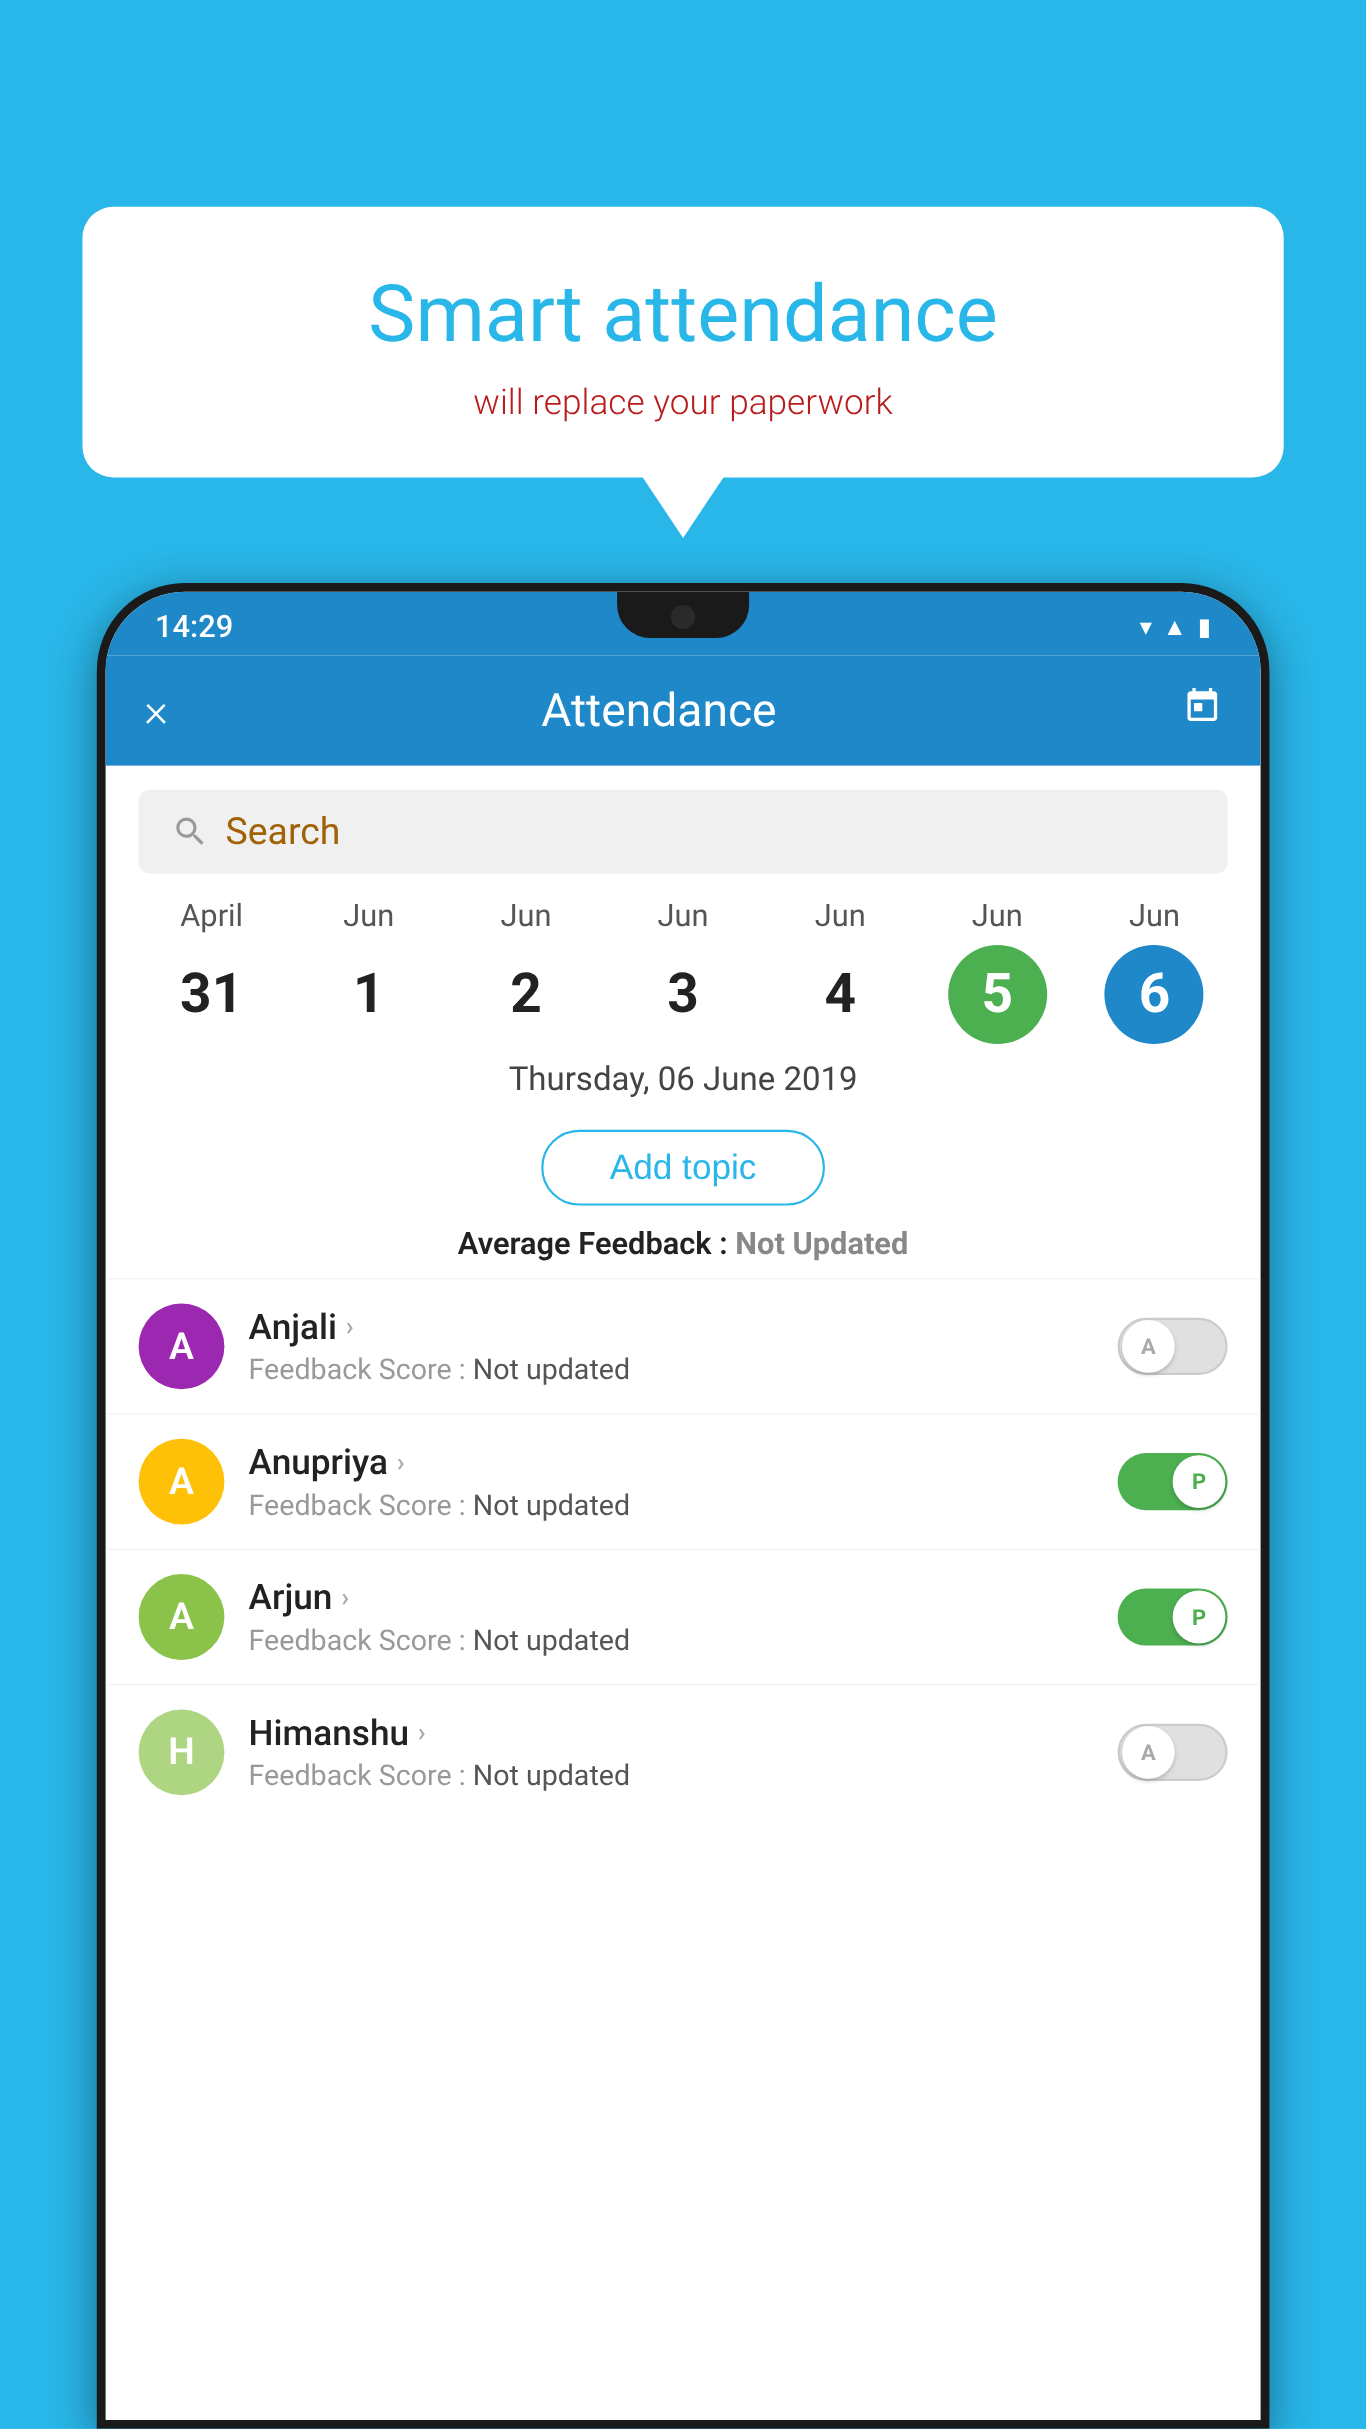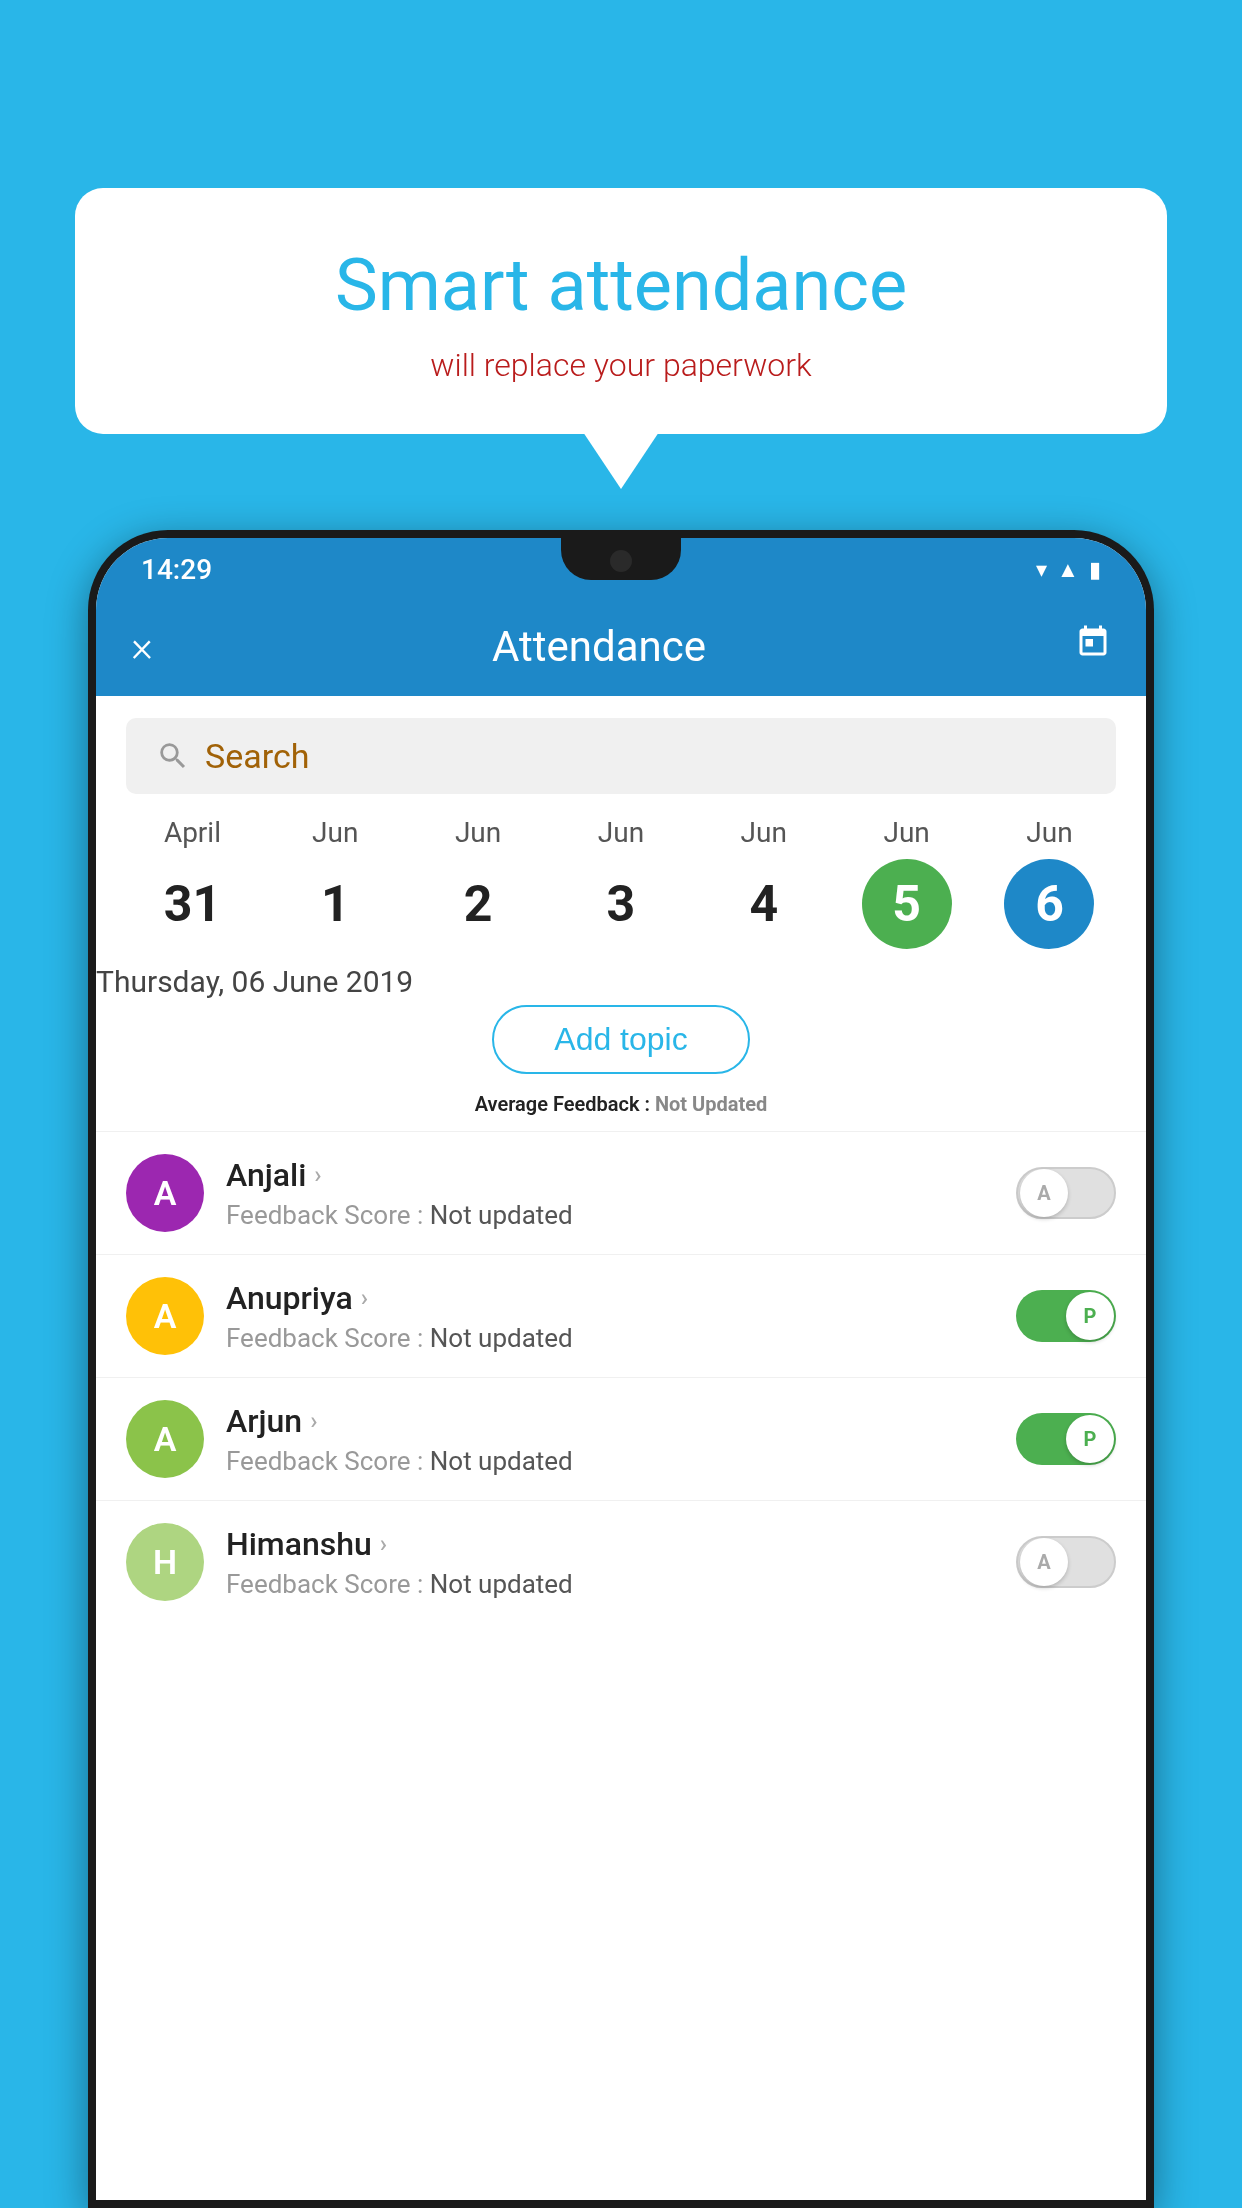--- a/index.html
+++ b/index.html
@@ -198,43 +198,44 @@
       background: #4caf50;
       color: #fff;
     }
     .cal-date.selected {
       background: #1e88c8;
       color: #fff;
     }
 
     
     .date-label {
+      text-align: center;
       font-size: 30px;
       color: #444;
-      margin: 15px 0 6px;
+      margin: 15px 0 28px;
     }
 
     
     .add-topic-btn {
       display: block;
       margin: 0 auto 18px;
       border: 2px solid #29b6e8;
       background: transparent;
       color: #29b6e8;
       font-size: 32px;
       padding: 14px 60px;
       border-radius: 50px;
       cursor: pointer;
       width: auto;
     }
 
     
     .avg-feedback {
       text-align: center;
-      font-size: 20px;
+      font-size: 28px;
       color: #888;
       margin-bottom: 15px;
     }
     .avg-feedback span {
       color: #222;
       font-weight: 600;
     }
 
     
     .student-item {

